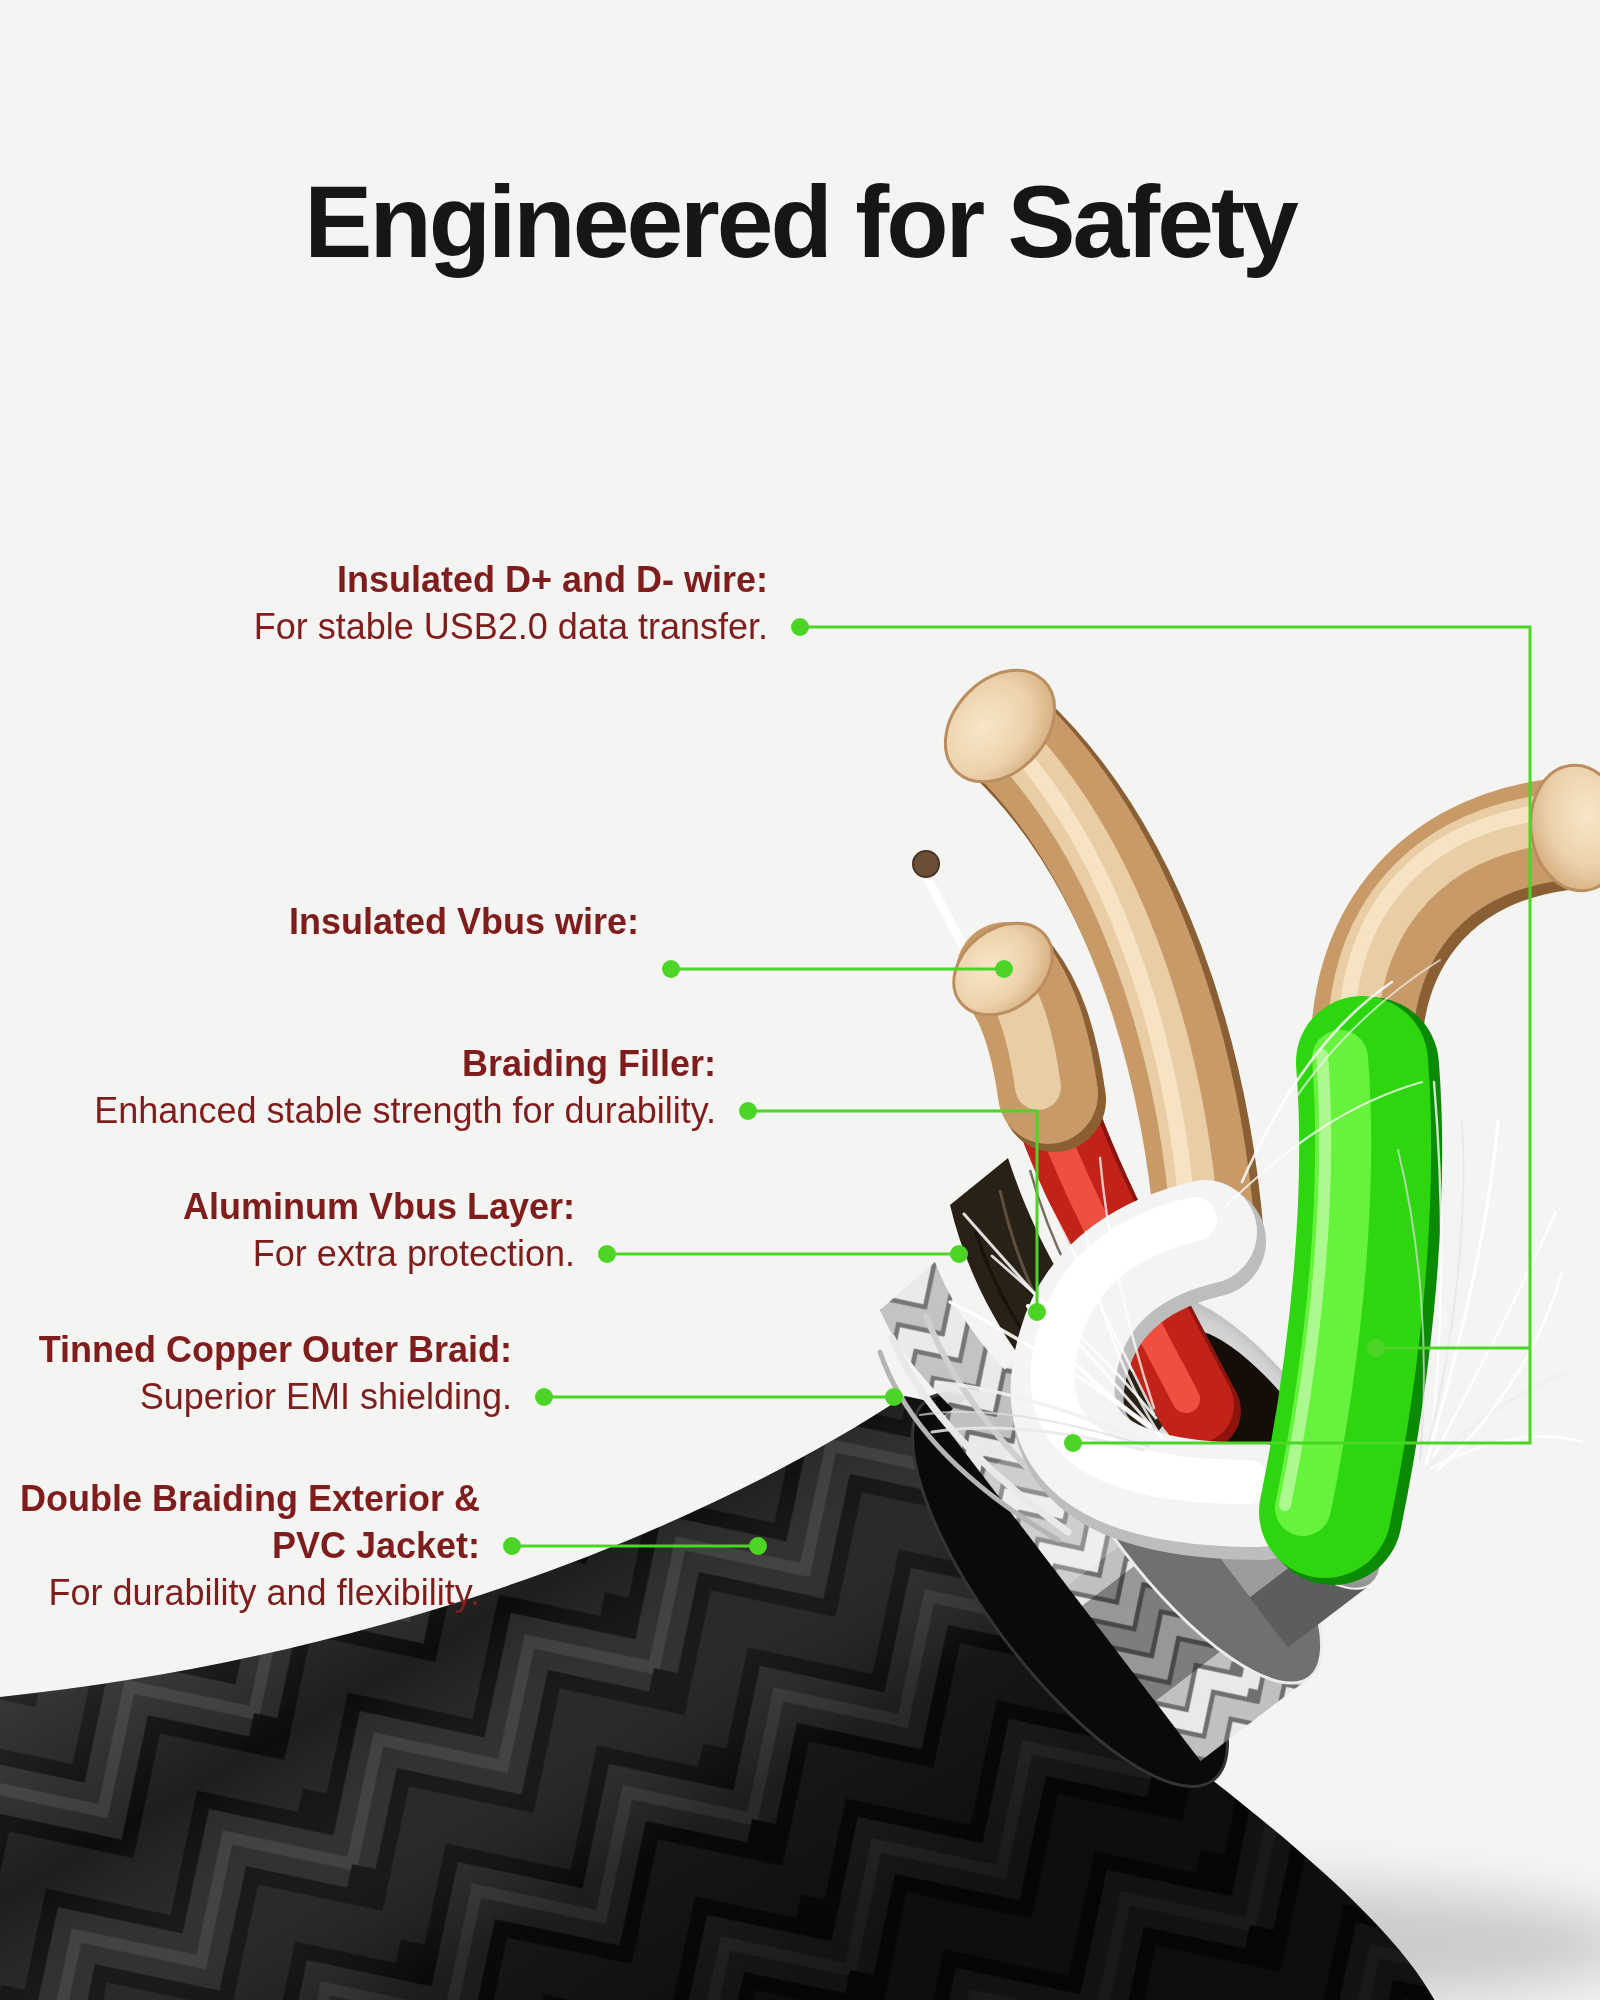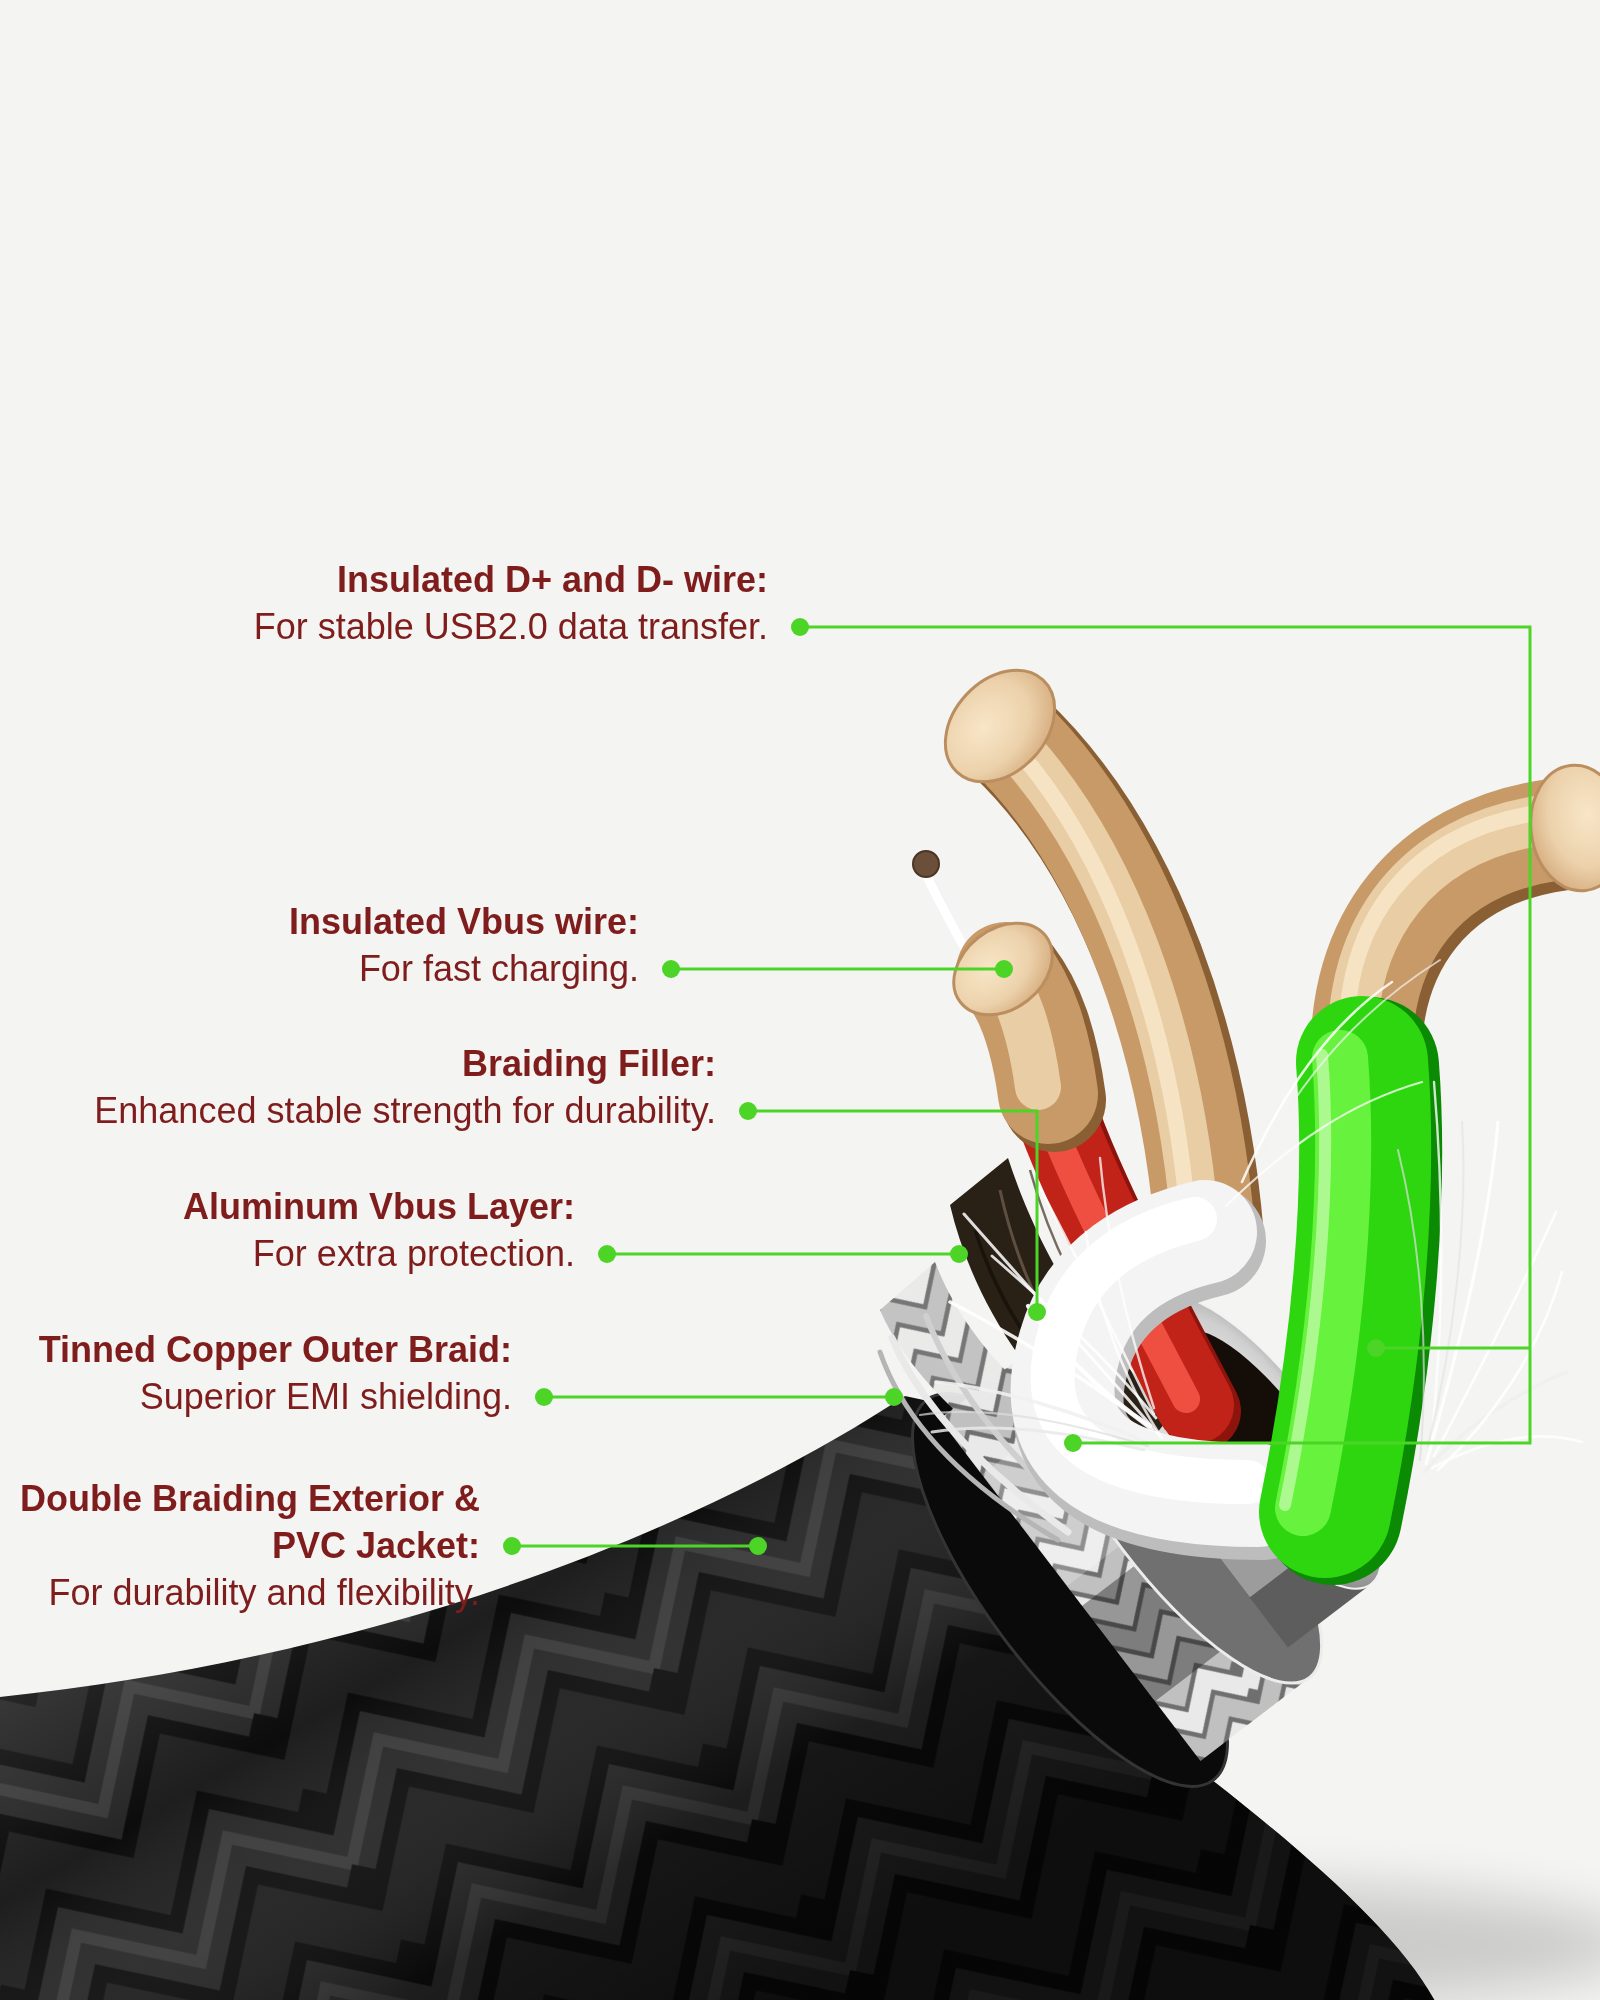--- a/index.html
+++ b/index.html
@@ -21,20 +21,21 @@
     font-size:36px;line-height:47px;white-space:nowrap;
   }
   .callout .co-h{font-weight:700;}
   .callout.c6{white-space:normal;width:470px;}
 </style>
 </head>
 <body>
 
 <div class="stage">
 
+  <h1 class="title">Engineered for Safety</h1>
 
   <svg class="layer" viewBox="0 0 1600 2000" aria-hidden="true">
     <defs>
       <pattern id="patBlackBraid" width="120" height="60" patternUnits="userSpaceOnUse" patternTransform="scale(3) rotate(-33)">
         <rect width="120" height="60" fill="#0c0c0c"></rect>
         <path d="M0 45 L30 15 L60 45 L90 15 L120 45" stroke="#272727" stroke-width="16" fill="none"></path>
         <path d="M0 75 L30 45 L60 75 L90 45 L120 75" stroke="#1e1e1e" stroke-width="16" fill="none"></path>
         <path d="M0 15 L30 -15 L60 15 L90 -15 L120 15" stroke="#1e1e1e" stroke-width="16" fill="none"></path>
         <path d="M0 45 L30 15 L60 45 L90 15 L120 45" stroke="#3a3a3a" stroke-width="4" fill="none"></path>
       </pattern>
@@ -206,21 +207,20 @@
     </g>
   </svg>
 
   <div class="callout c1" style="top:556px;right:832px">
     <div class="co-h">Insulated D+ and D- wire:</div>
     <div class="co-d">For stable USB2.0 data transfer.</div>
   </div>
 
   <div class="callout c2" style="top:898px;right:961px">
     <div class="co-h">Insulated Vbus wire:</div>
-    <div class="co-d">For fast charging.</div>
   </div>
 
   <div class="callout c3" style="top:1040px;right:884px">
     <div class="co-h">Braiding Filler:</div>
     <div class="co-d">Enhanced stable strength for durability.</div>
   </div>
 
   <div class="callout c4" style="top:1183px;right:1025px">
     <div class="co-h">Aluminum Vbus Layer:</div>
     <div class="co-d">For extra protection.</div>

